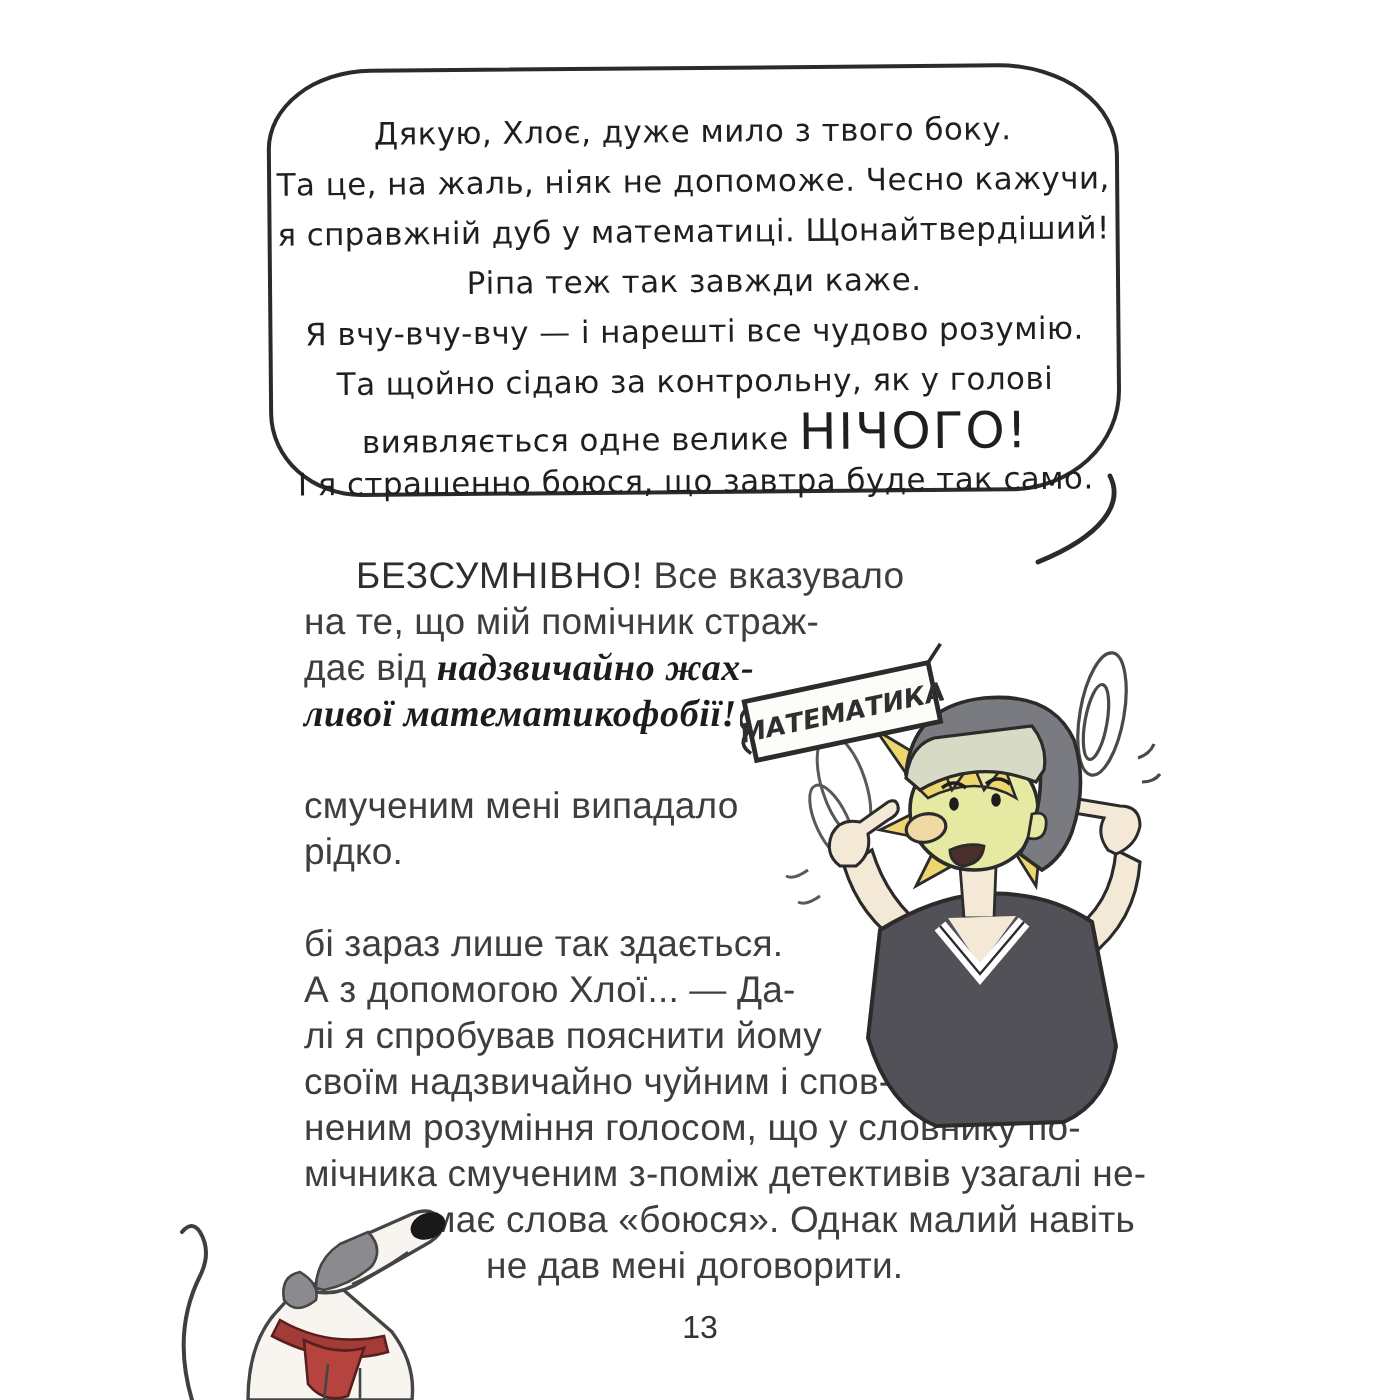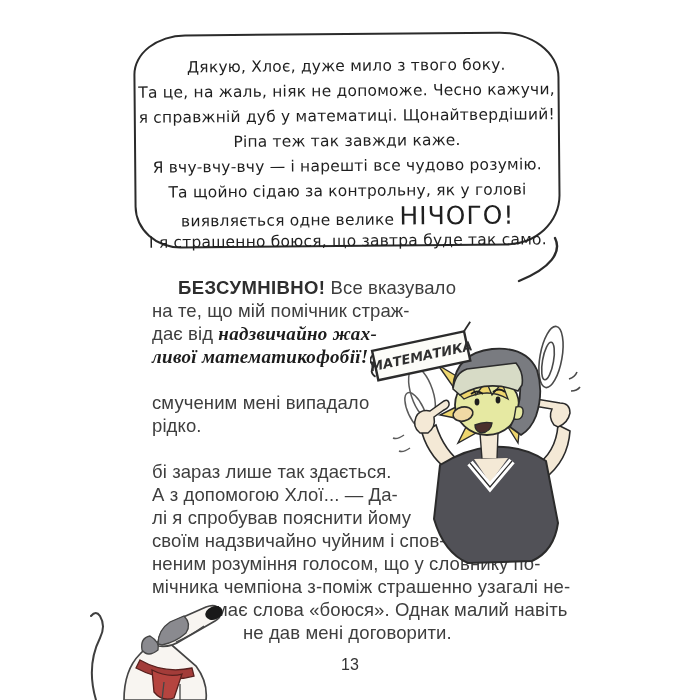--- a/index.html
+++ b/index.html
@@ -18,21 +18,21 @@
           transform:rotate(-0.5deg);
           padding-top:19px;text-align:center;}
   .bl{height:25px;line-height:25px;font-family:"DejaVu Sans",sans-serif;
       font-size:15.5px;color:var(--bubble_text);letter-spacing:.2px;white-space:nowrap;}
   .bl .big{font-size:25px;letter-spacing:1px;}
   .bubble-tail{position:absolute;left:503px;top:236px;}
   
   .ln{position:absolute;left:152px;font-size:18.5px;line-height:22px;color:var(--body_text);
       letter-spacing:.1px;white-space:nowrap;}
   .in{display:inline-block;width:26px;}
-  .strong{font-weight:bold;color:#2e2e2e;letter-spacing:.4px;}
+  .strong{font-weight:normal;color:#2e2e2e;letter-spacing:.4px;}
   .comic{font-family:Liberation Serif, serif;font-weight:bold;font-style:italic;
          color:#1c1c1c;font-size:19px;letter-spacing:.3px;}
   .pagenum{position:absolute;left:0;top:656px;width:700px;text-align:center;
            font-size:16px;color:#333;}
   .illu{position:absolute;}
 </style>
 </head>
 <body>
 
 <div class="page">
@@ -55,21 +55,21 @@
   <div class="ln" style="top:300px">на те, що мій помічник страж-</div>
   <div class="ln" style="top:323px"><span>дає від </span><span class="comic">надзвичайно жах-</span></div>
   <div class="ln" style="top:346px"><span class="comic">ливої математикофобії!</span></div>
   <div class="ln" style="top:392px">смученим мені випадало</div>
   <div class="ln" style="top:415px">рідко.</div>
   <div class="ln" style="top:461px">бі зараз лише так здається.</div>
   <div class="ln" style="top:484px">А з допомогою Хлої... — Да-</div>
   <div class="ln" style="top:507px">лі я спробував пояснити йому</div>
   <div class="ln" style="top:530px">своїм надзвичайно чуйним і спов-</div>
   <div class="ln" style="top:553px">неним розуміння голосом, що у словнику по-</div>
-  <div class="ln" style="top:576px">мічника чемпіона з-поміж страшенно узагалі не-</div>
+  <div class="ln" style="top:576px">мічника смученим з-поміж детективів узагалі не-</div>
   <div class="ln" style="top:599px;left:215px">має слова «боюся». Однак малий навіть</div>
   <div class="ln" style="top:622px;left:243px">не дав мені договорити.</div>
 
   <svg class="illu" style="left:370px;top:315px" width="256" height="250" viewBox="0 0 256 250">
 
     <g fill="none" stroke="#5a5a5a" stroke-width="1.5">
       <ellipse cx="52" cy="78" rx="11" ry="27" transform="rotate(-18 52 78)"></ellipse>
       <ellipse cx="46" cy="96" rx="8" ry="20" transform="rotate(-25 46 96)"></ellipse>
       <path d="M34,120 q-7,5 -11,3"></path>
         <path d="M40,133 q-7,5 -11,3"></path>

